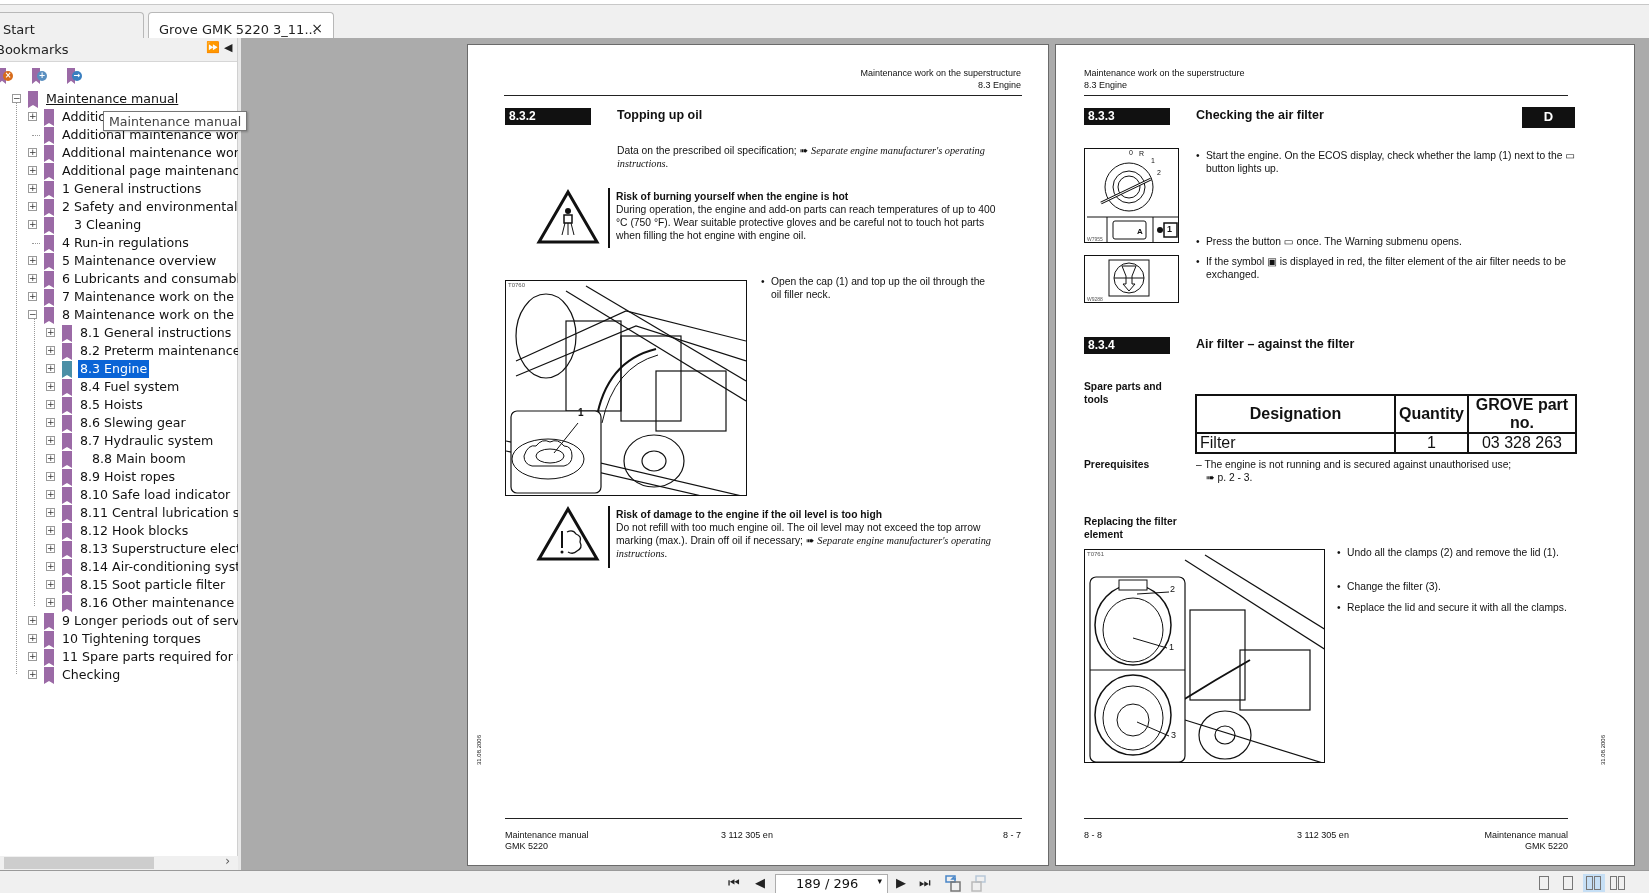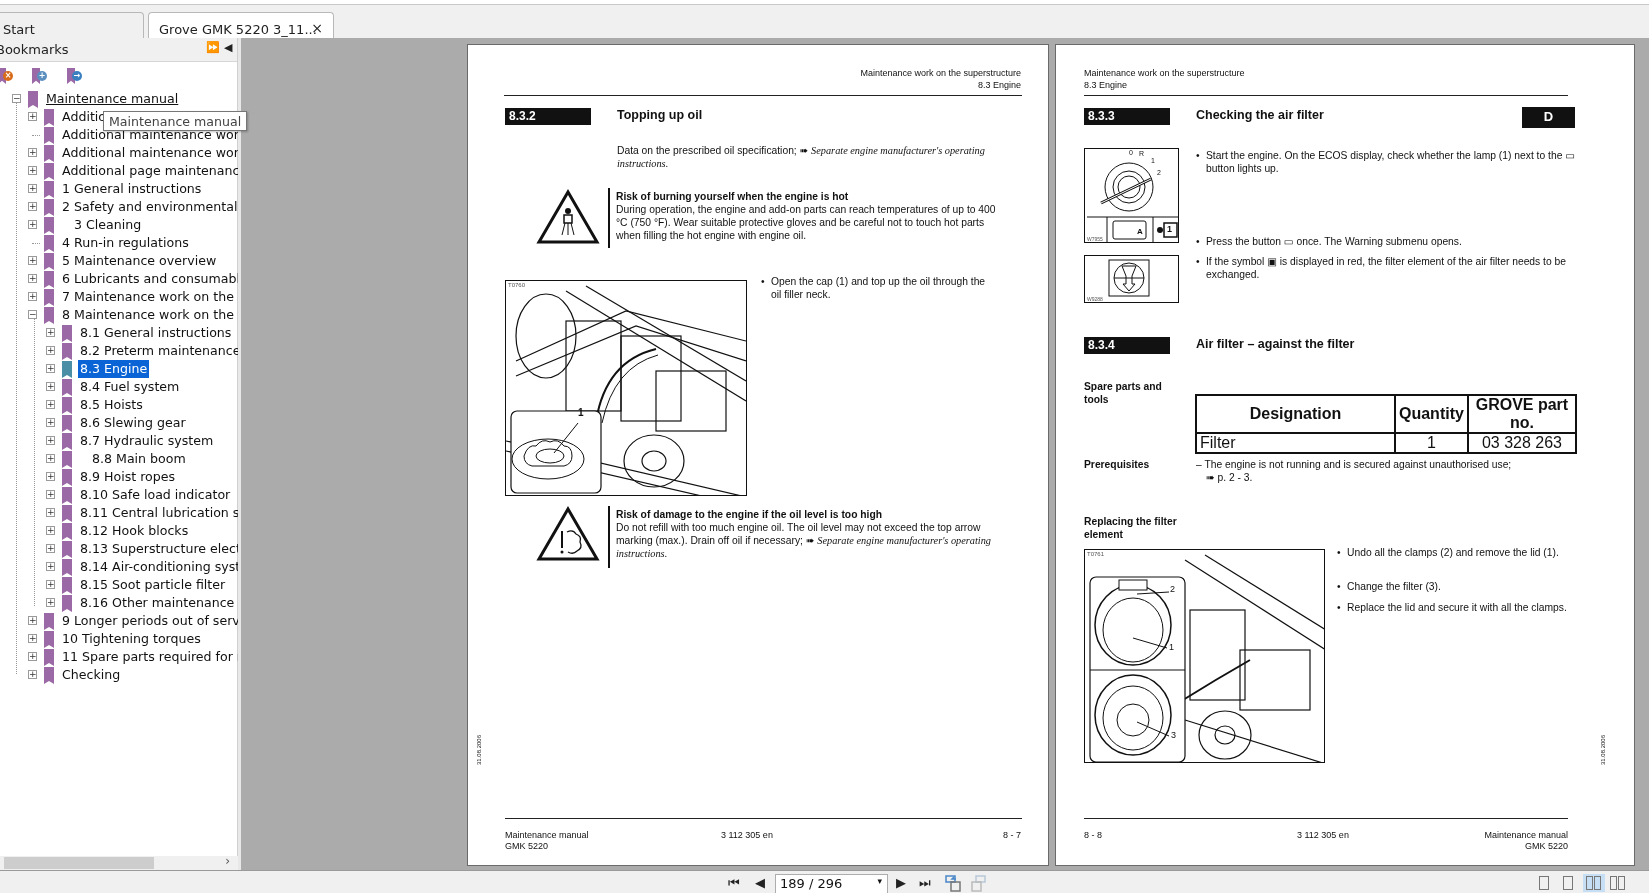--- a/index.html
+++ b/index.html
@@ -62,21 +62,21 @@
   .badge-d { position: absolute; background: #111; color: #fff; font-weight: bold; font-size: 13px; text-align: center; line-height: 20px; }
   .sidelbl { position: absolute; font-weight: bold; font-size: 10.3px; line-height: 13px; }
   table.parts { position: absolute; border-collapse: collapse; font-size: 16px; }
   table.parts td, table.parts th { border: 2px solid #111; padding: 0 3px; height: 17px; }
   table.parts th { font-weight: bold; text-align: center; }
   .foot { position: absolute; font-size: 9px; line-height: 11px; }
 
   
   .bottombar { position: absolute; left: 0; top: 870px; width: 1649px; height: 23px; background: #f0f0f0; border-top: 1px solid #9a9a9a; }
   .nb { position: absolute; top: 4px; font-size: 13px; color: #222; }
-  .pagebox { position: absolute; left: 775px; top: 3px; width: 113px; height: 20px; background: #fff; border: 1px solid #adadad; font-size: 13px; padding: 1px 4px; color: #111; }
+  .pagebox { position: absolute; left: 775px; top: 3px; width: 113px; height: 20px; background: #fff; border: 1px solid #adadad; font-size: 13px; padding: 1px 20px; color: #111; }
   .pagebox .dd { position: absolute; right: 5px; top: 1px; font-size: 9px; }
   .vm { position: absolute; top: 3px; width: 22px; height: 18px; }
   .vm.active { background: #c6dff5; }
   .vm .ln { position: absolute; left: 5px; width: 10px; height: 14px; top: 2px; border: 1.5px solid #777; }
 </style>
 </head>
 <body>
 
 <div class="app">
 

